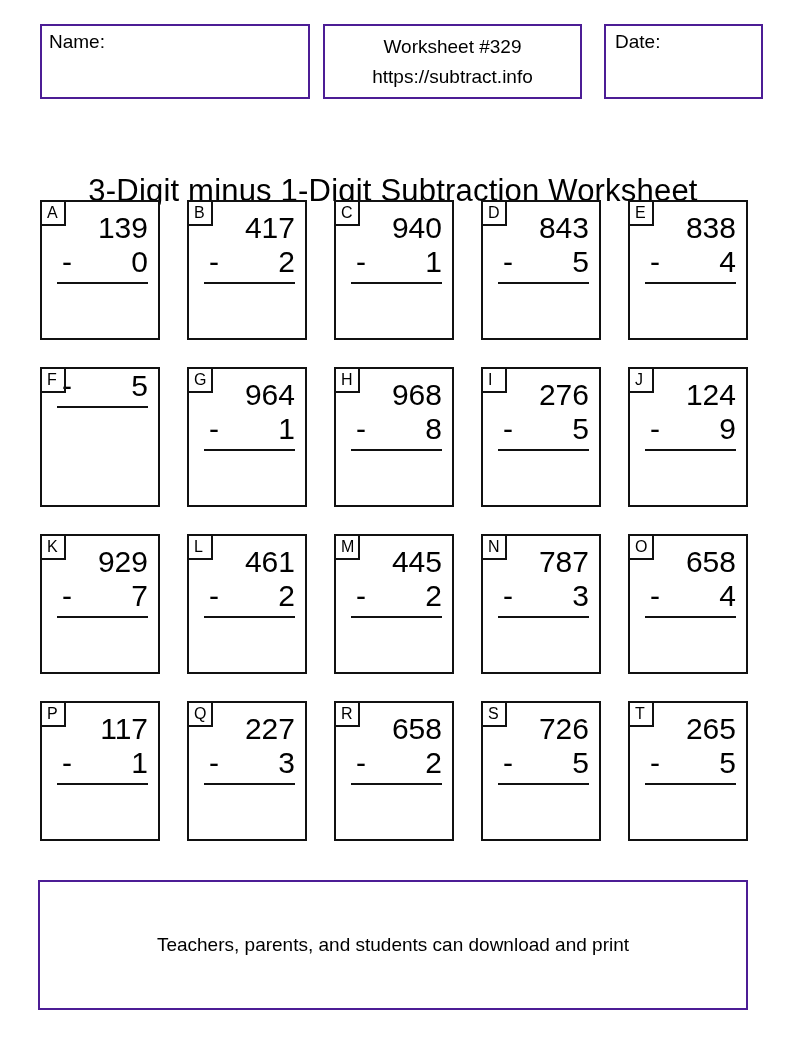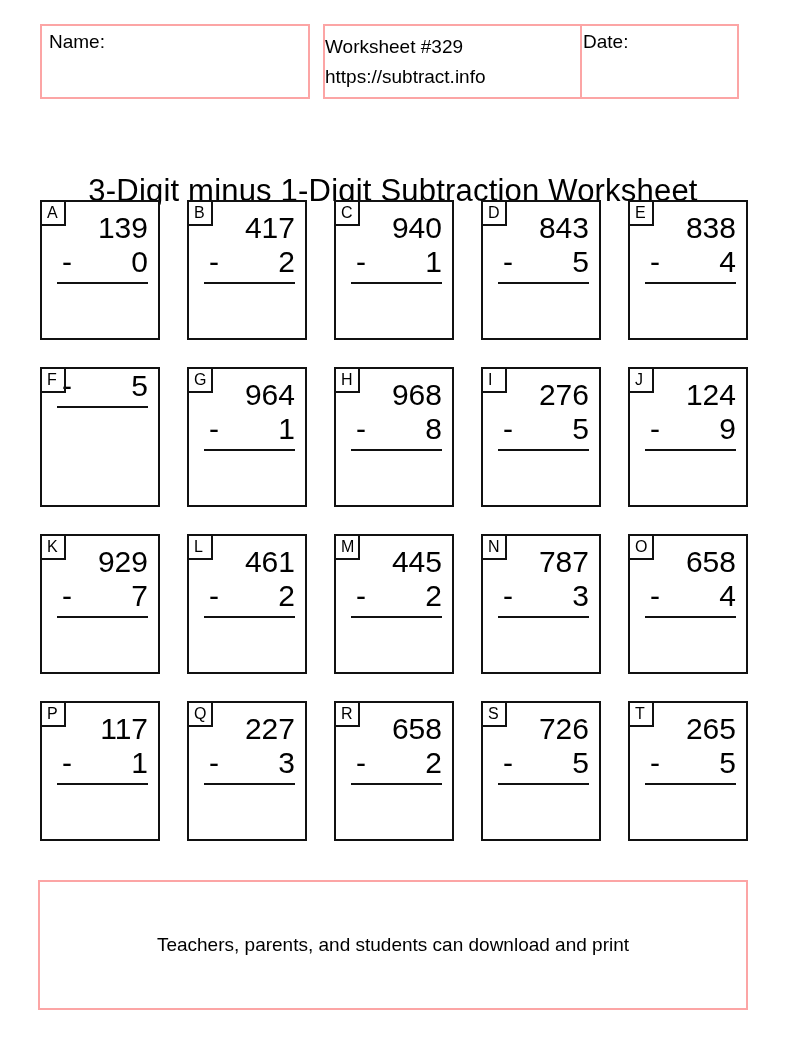--- a/index.html
+++ b/index.html
@@ -4,28 +4,28 @@
 <style>
   * { margin: 0; padding: 0; box-sizing: border-box; }
   html, body { background: #ffffff; }
   body {
     width: 786px; height: 1056px;
     position: relative;
     font-family: "Liberation Sans", sans-serif;
     color: #000000;
     overflow: hidden;
   }
-  .box { border: 2px solid #fca5a5; background: #ffffff; position: absolute; }
+  .box { border: 2px solid #4c1d95; background: #ffffff; position: absolute; }
 
   
   .name-box   { left: 40px;  top: 24px; width: 270px; height: 75px; padding: 5px 7px; font-size: 19px; }
   .ws-box     { left: 323px; top: 24px; width: 259px; height: 75px;
                 display: flex; flex-direction: column; justify-content: center;
-                text-align: left; font-size: 19px; line-height: 1.55; }
-  .date-box   { left: 580px; top: 24px; width: 159px; height: 75px; padding: 5px 1px; font-size: 19px; }
+                text-align: center; font-size: 19px; line-height: 1.55; }
+  .date-box   { left: 604px; top: 24px; width: 159px; height: 75px; padding: 5px 9px; font-size: 19px; }
 
   
   .page-title {
     position: absolute; left: 0; top: 133px; width: 100%;
     text-align: center; font-size: 31px; font-weight: 400;
     letter-spacing: 0.2px;
     margin-top: 40px;
   }
 
   

